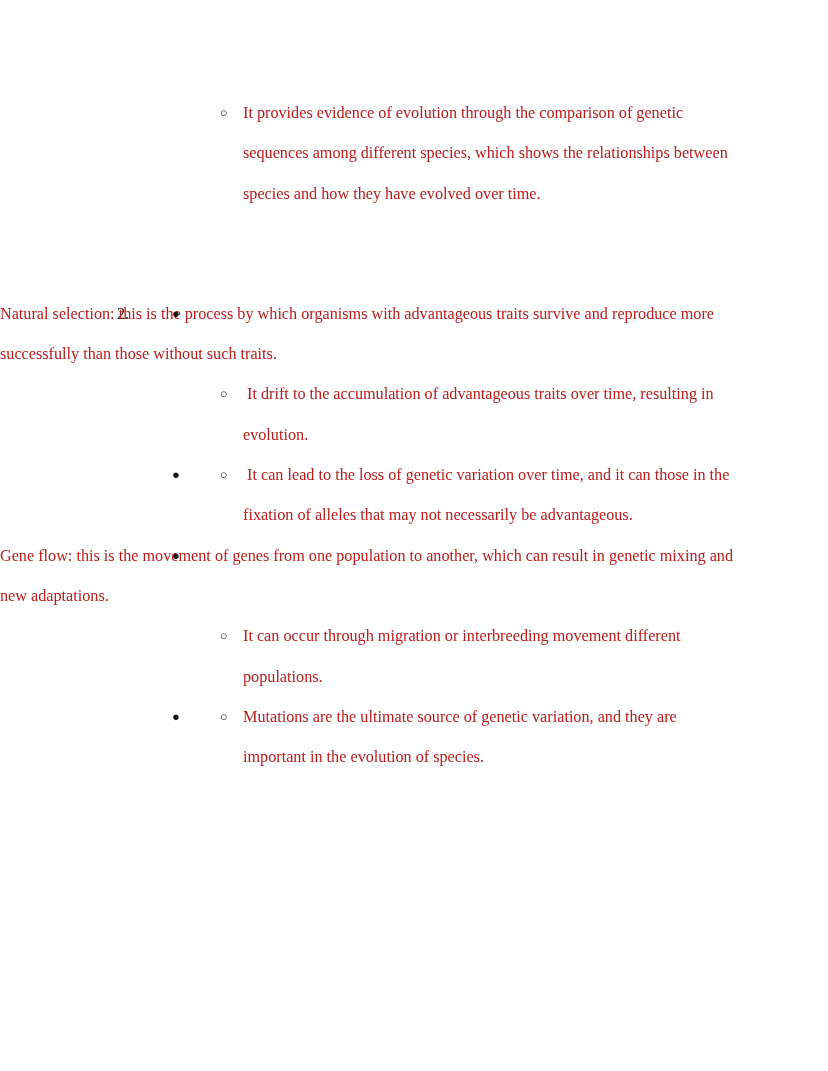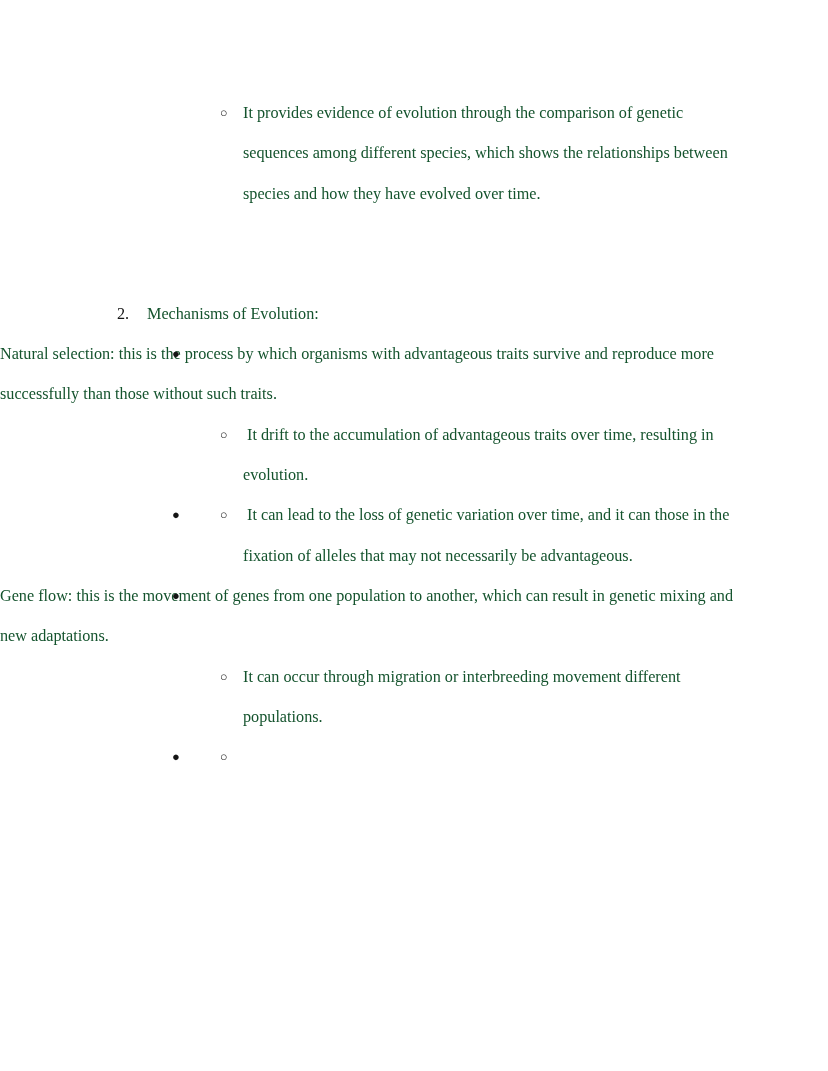--- a/index.html
+++ b/index.html
@@ -39,21 +39,21 @@
     position: absolute;
     top: 0;
     width: 30px;
     text-align: left;
     font-size: 16.2px;
     line-height: 40.3px;
     color: #141414;
   }
   .text {
     display: block;
-    color: #14532d;
+    color: #b91c1c;
     white-space: pre-wrap;
   }
 
   
   .lvl-num { margin-left: 0; }
   .lvl-num .marker { left: 117px; }
   .lvl-num .text {
     margin-left: 147px;
     margin-right: 96px;
   }
@@ -91,21 +91,20 @@
 
     <div class="row lvl-circle">
       <span class="marker">○</span>
       <span class="text">It provides evidence of evolution through the comparison of genetic sequences among different species, which shows the relationships between species and how they have evolved over time.</span>
     </div>
 
     <div class="block-gap"></div>
 
     <div class="row lvl-num">
       <span class="marker">2.</span>
-      <span class="text">Mechanisms of Evolution:</span>
     </div>
 
     <div class="row lvl-disc">
       <span class="marker">●</span>
       <span class="text">Natural selection: this is the process by which organisms with advantageous traits survive and reproduce more successfully than those without such traits.</span>
     </div>
     <div class="row lvl-circle">
       <span class="marker">○</span>
       <span class="text"> It drift to the accumulation of advantageous traits over time, resulting in evolution.</span>
     </div>
@@ -125,16 +124,17 @@
     <div class="row lvl-circle">
       <span class="marker">○</span>
       <span class="text">It can occur through migration or interbreeding movement different populations.</span>
     </div>
 
     <div class="row lvl-disc">
       <span class="marker">●</span>
     </div>
     <div class="row lvl-circle">
       <span class="marker">○</span>
+      <span class="text">Mutations are the ultimate source of genetic variation, and they are important in the evolution of species.</span>
     </div>
 
   </div>
 </div>
 
 </body></html>

